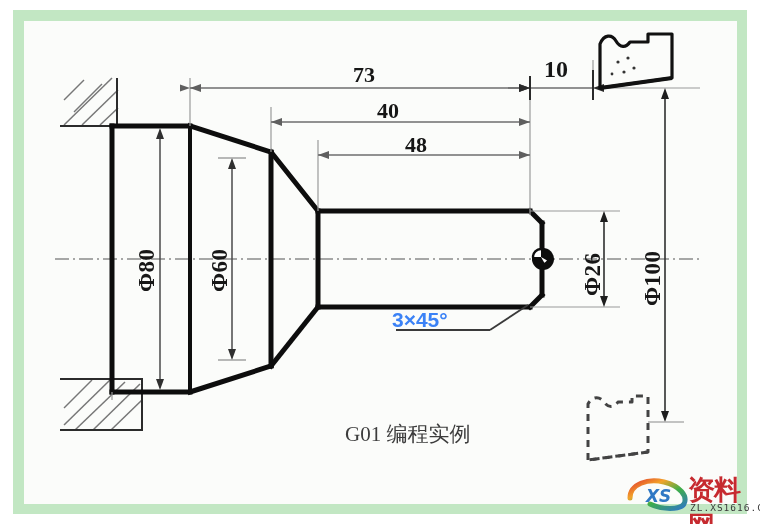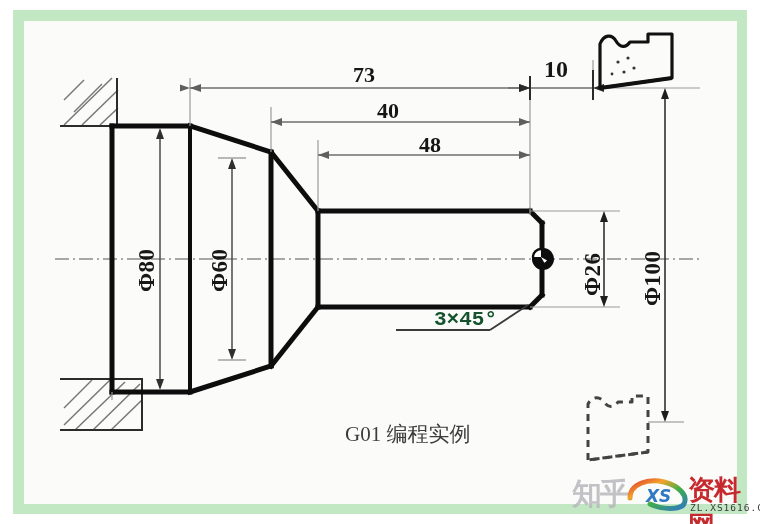--- a/index.html
+++ b/index.html
@@ -44,25 +44,24 @@
   }
   .caption{
     position:absolute;
     font-family:"Liberation Serif","DejaVu Sans",serif;
     color:#3c3c3c;
     white-space:nowrap;
     text-align:right;
   }
   .chamfer{
     position:absolute;
-    font-family:Liberation Mono, monospace;
+    font-family:Liberation Sans, sans-serif;
     font-weight:bold;
-    color:#14532d;
+    color:#3b82f6;
     white-space:nowrap;
-    margin-left:42px;
   }
 
   
   .wm{position:absolute;left:570px;top:466px;width:190px;height:58px;}
   .wm-zh{
     position:absolute;left:2px;top:8px;
     font-family:"DejaVu Sans", sans-serif;
     font-weight:bold;font-size:30px;
     color:#b9b9bd;opacity:.85;letter-spacing:-2px;
   }
@@ -270,34 +269,33 @@
                L648,452
                Z"></path>
       <path d="M648,452 L588,460"></path>
     </g>
 
   </svg>
   </div>
 
   <div class="dim-num" style="left:353px;top:62px;font-size:22px;">73</div>
   <div class="dim-num" style="left:377px;top:98px;font-size:22px;">40</div>
-  <div class="dim-num" style="left:405px;top:132px;font-size:22px;margin-left:14px;">48</div>
+  <div class="dim-num" style="left:405px;top:132px;font-size:22px;">48</div>
   <div class="dim-num" style="left:544px;top:56px;font-size:24px;">10</div>
 
   <div class="vlabel" style="left:134px;top:292px;font-size:23px;">Φ80</div>
   <div class="vlabel" style="left:207px;top:292px;font-size:23px;">Φ60</div>
   <div class="vlabel" style="left:580px;top:296px;font-size:23px;">Φ26</div>
   <div class="vlabel" style="left:640px;top:306px;font-size:23px;">Φ100</div>
 
   <div class="chamfer" style="left:392px;top:308px;font-size:21px;">3×45°</div>
 
   <div class="caption" style="left:345px;top:420px;font-size:21px;">G01 编程实例</div>
 
   <div class="wm">
-    <div class="wm-zh">知乎</div>
     <svg class="wm-logo" viewBox="0 0 66 36">
       <defs>
         <linearGradient id="wmg" x1="0" y1="0" x2="1" y2="1">
           <stop offset="0%" stop-color="#e23b2e"></stop>
           <stop offset="30%" stop-color="#f2a32b"></stop>
           <stop offset="60%" stop-color="#3fae49"></stop>
           <stop offset="100%" stop-color="#2f78c4"></stop>
         </linearGradient>
       </defs>
       <path d="M4,22 C4,8 22,2 38,6 C54,10 62,20 58,28 C54,34 36,34 24,28" fill="none" stroke="url(#wmg)" stroke-width="5" stroke-linecap="round"></path>

